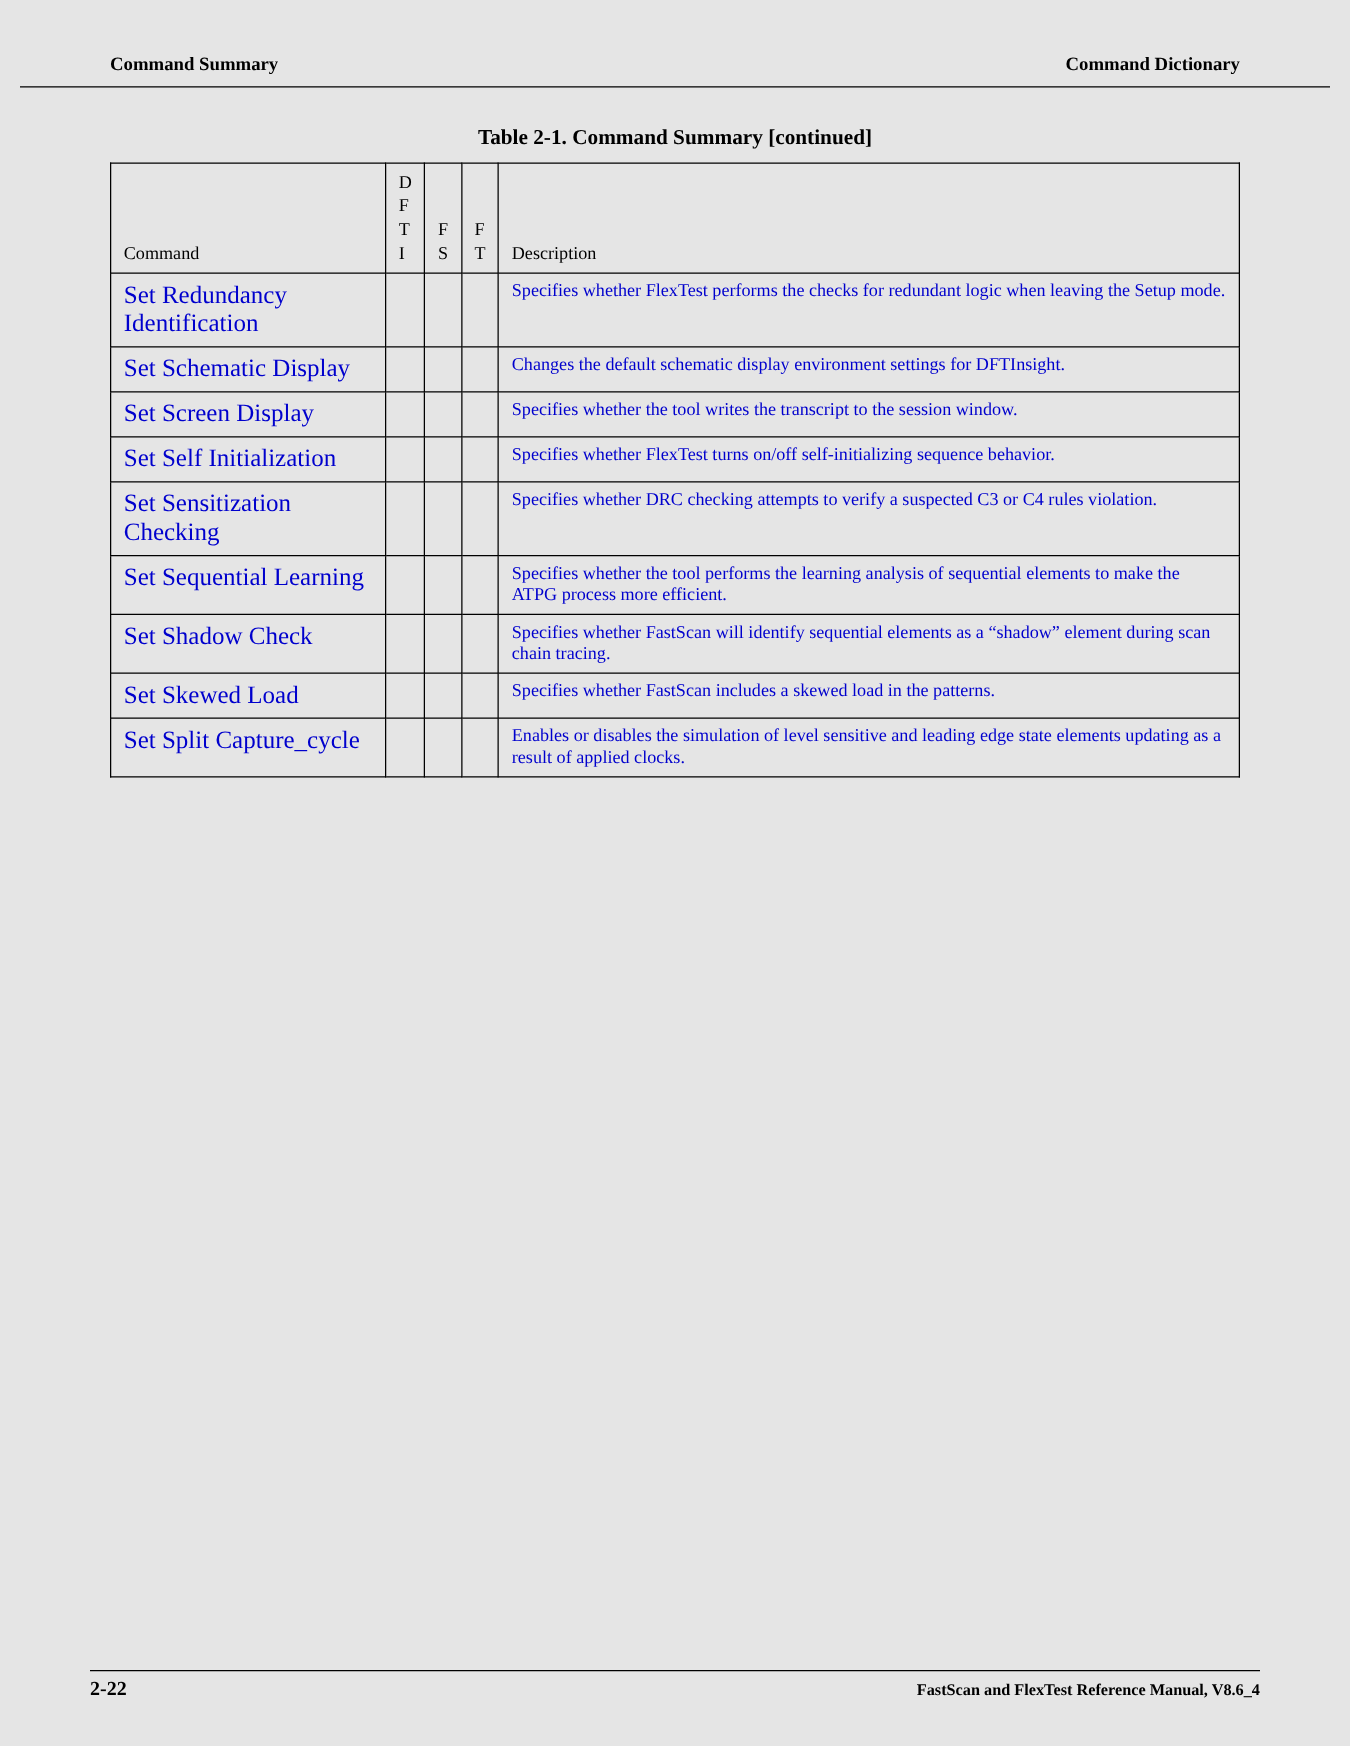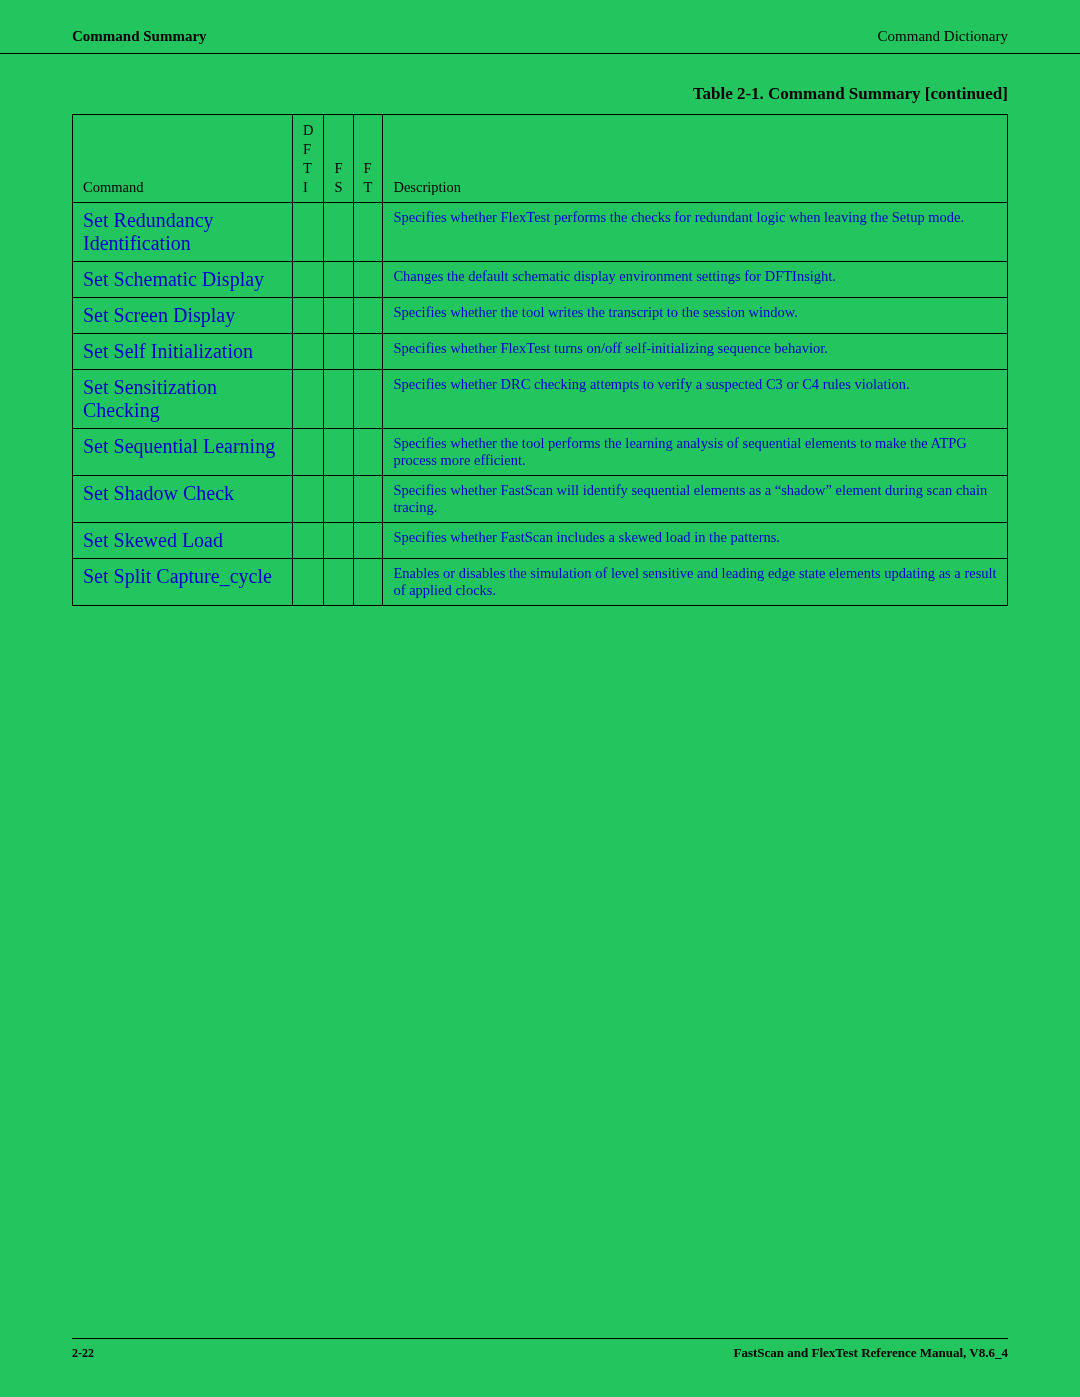--- a/index.html
+++ b/index.html
@@ -9,51 +9,51 @@
       font-size: 15px;
       color: #000;
       width: 1080px;
       min-height: 1397px;
       position: relative;
     }
 
     .page-wrapper {
       width: 1080px;
       min-height: 1397px;
-      background: #22c55e;
-      padding: 0;
+      background: #e5e5e5;
+      padding: 16px;
       position: relative;
     }
 
     
     .page-header {
       display: flex;
       justify-content: space-between;
       align-items: flex-end;
       padding: 28px 72px 8px 72px;
       border-bottom: 1.5px solid #000;
       margin-bottom: 0;
     }
     .header-left {
       font-weight: bold;
       font-size: 15px;
     }
     .header-right {
-      font-weight: normal;
+      font-weight: bold;
       font-size: 15px;
     }
 
     
     .main-content {
       padding: 30px 72px 60px 72px;
     }
 
     
     .table-title {
-      text-align: right;
+      text-align: center;
       font-weight: bold;
       font-size: 17px;
       margin-bottom: 10px;
     }
 
     
     .cmd-table {
       width: 100%;
       border-collapse: collapse;
       border: 1.5px solid #000;
@@ -108,21 +108,21 @@
       left: 72px;
       right: 72px;
       display: flex;
       justify-content: space-between;
       align-items: center;
       border-top: 1px solid #000;
       padding-top: 6px;
     }
     .footer-left {
       font-weight: bold;
-      font-size: 12px;
+      font-size: 16px;
     }
     .footer-right {
       font-size: 13px;
       font-weight: bold;
       margin-left: 28px;
     }
 
     .header-divider-col {
       font-size: 13px;
       text-align: center;

